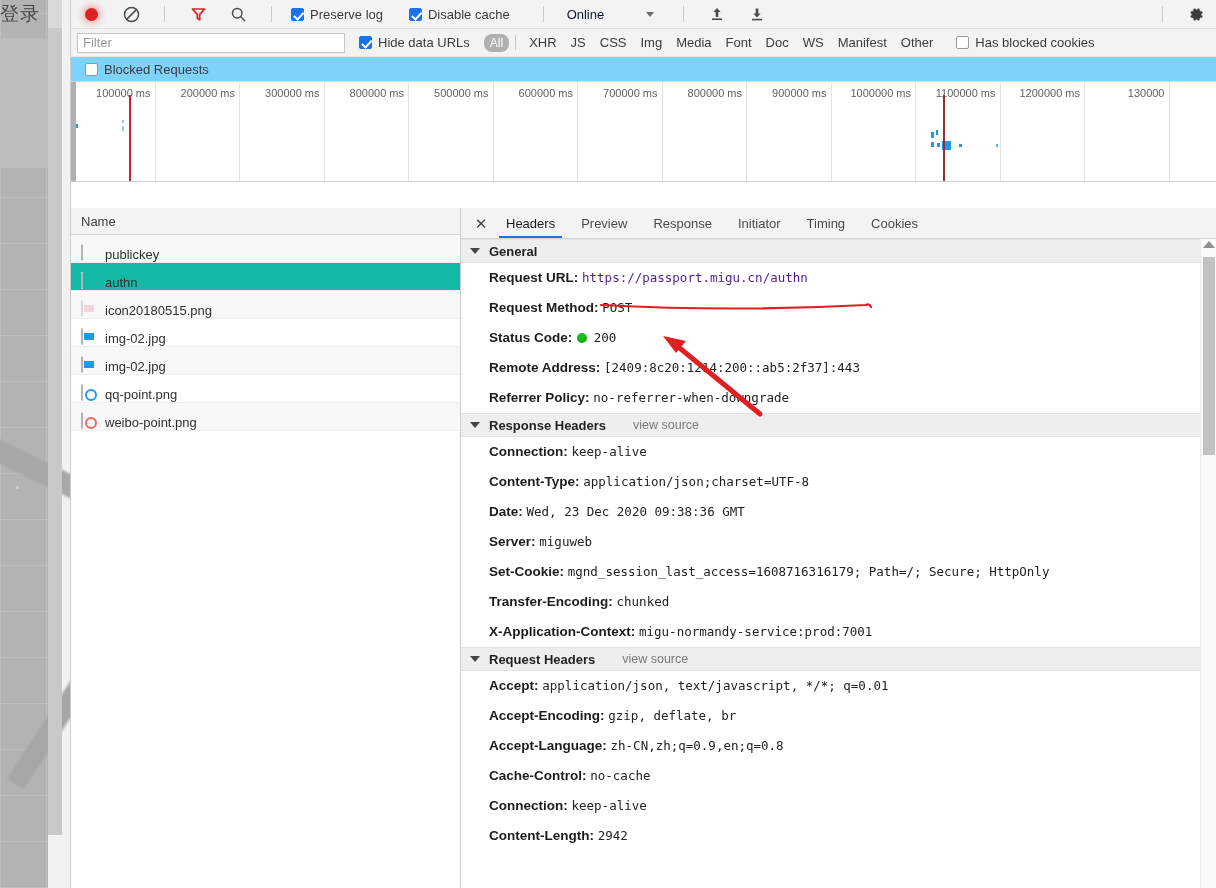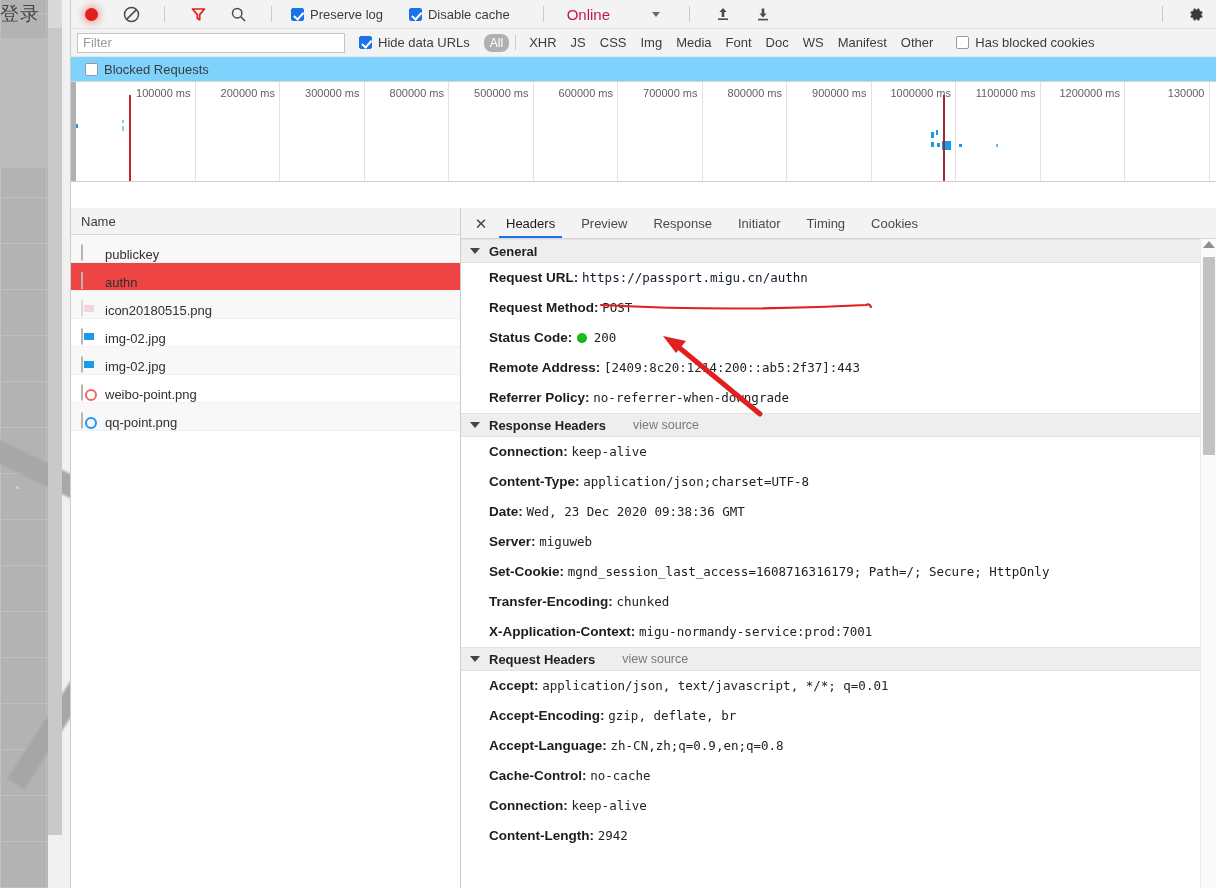--- a/index.html
+++ b/index.html
@@ -88,21 +88,21 @@
     border: 1px solid #999; background: #fff; position: relative;
   }
   .cb.on { background: #1a73e8; border-color: #1a73e8; }
   .cb.on::after {
     content: ""; position: absolute; left: 4px; top: 1px;
     width: 3.5px; height: 7.5px; border: solid #fff;
     border-width: 0 2px 2px 0; transform: rotate(42deg);
   }
   .tb-label { font-size: 13px; color: #3c3c3c; }
   .throttle {
-    font-size: 15px; color: #be185d; padding: 0 4px; cursor: pointer;
+    font-size: 13px; color: #0f172a; padding: 0 4px; cursor: pointer;
     white-space: nowrap;
   }
   .caret-dn {
     width: 0; height: 0; border-left: 4px solid transparent;
     border-right: 4px solid transparent; border-top: 5px solid #6a6a6a;
     margin: 0 10px 0 26px; cursor: pointer;
   }
   .spacer { flex: 1 1 auto; }
 
   
@@ -127,21 +127,21 @@
   .blockedbar {
     display: flex; align-items: center; height: 25px;
     background: #7dd3fc; border-bottom: 1px solid #d7d7d7; padding: 0 6px 0 14px;
   }
 
   
   .overview {
     position: relative; height: 100px; background: #fff;
     border-bottom: 1px solid #cfcfcf; overflow: hidden;
   }
-  .ov-grid { position: absolute; inset: 0; display: flex; padding-left: 40px; }
+  .ov-grid { position: absolute; inset: 0; display: flex; }
   .ov-cell {
     flex: 0 0 84.5px; border-right: 1px solid #e2e2e2; position: relative;
   }
   .ov-cell .lbl {
     position: absolute; right: 4px; top: 5px; font-size: 11px; color: #5f5f5f;
     white-space: nowrap;
   }
   .ov-left-handle {
     position: absolute; left: 0; top: 0; width: 5px; height: 100px;
     background: #b0b0b0; cursor: ew-resize; z-index: 4;
@@ -164,21 +164,21 @@
     height: 27px; display: flex; align-items: center; padding-left: 10px;
     background: #f3f3f3; border-bottom: 1px solid #d7d7d7;
     font-size: 13px; color: #3c3c3c;
   }
   .row {
     height: 28px; display: flex; align-items: flex-end; gap: 9px;
     padding-left: 10px; font-size: 13px; color: #303030; cursor: pointer;
     border-bottom: 1px solid #f0f0f0;
   }
   .row:nth-child(odd) { background: #f8f8f8; }
-  .row.sel { background: #ef4444; }
+  .row.sel { background: #14b8a6; }
   .ricon { width: 15px; height: 17px; flex: 0 0 auto; position: relative; }
   .ico-doc {
     width: 15px; height: 17px; background: #fff; border: 1px solid #b5b5b5;
     border-radius: 1px;
   }
   .ico-img {
     width: 15px; height: 17px; background: #fff; border: 1px solid #b5b5b5;
     border-radius: 1px; position: relative;
   }
   .ico-img::after {
@@ -238,21 +238,21 @@
   }
   .hdr-row {
     padding: 7px 0 7px 28px; font-size: 13.5px; line-height: 16px;
     color: #222; white-space: nowrap;
   }
   .hk { font-weight: bold; color: #1c1c1c; margin-top: 29px; }
   .hv {
     font-family: "DejaVu Sans Mono", "Liberation Mono", monospace;
     font-size: 12.5px; color: #222; font-weight: normal;
   }
-  .hv.url { text-decoration: none; color: #0f172a; }
+  .hv.url { text-decoration: none; color: #4c1d95; }
   .status-dot {
     display: inline-block; width: 10px; height: 10px; border-radius: 50%;
     background: #19c219; margin: 0 3px -1px 1px;
     box-shadow: inset 0 -2px 3px rgba(0,0,0,0.15);
   }
 
   
   .anno { position: absolute; pointer-events: none; z-index: 20; }
 
   
@@ -455,26 +455,26 @@
             </div>
             <div class="row">
               <span class="ricon"><span class="ico-img"></span></span>
               <span>img-02.jpg</span>
             </div>
             <div class="row">
               <span class="ricon"><span class="ico-img"></span></span>
               <span>img-02.jpg</span>
             </div>
             <div class="row">
+              <span class="ricon"><span class="ico-circ blue"></span></span>
+              <span>qq-point.png</span>
+            </div>
+            <div class="row">
               <span class="ricon"><span class="ico-circ"></span></span>
               <span>weibo-point.png</span>
-            </div>
-            <div class="row">
-              <span class="ricon"><span class="ico-circ blue"></span></span>
-              <span>qq-point.png</span>
             </div>
           </div>
       </div>
 
       <div class="detail">
         <div class="tabs">
           <div class="close-x">✕</div>
           <div id="tabs" style="display:flex;align-items:center;">
               <div class="tab active">Headers</div>
               <div class="tab">Preview</div>

